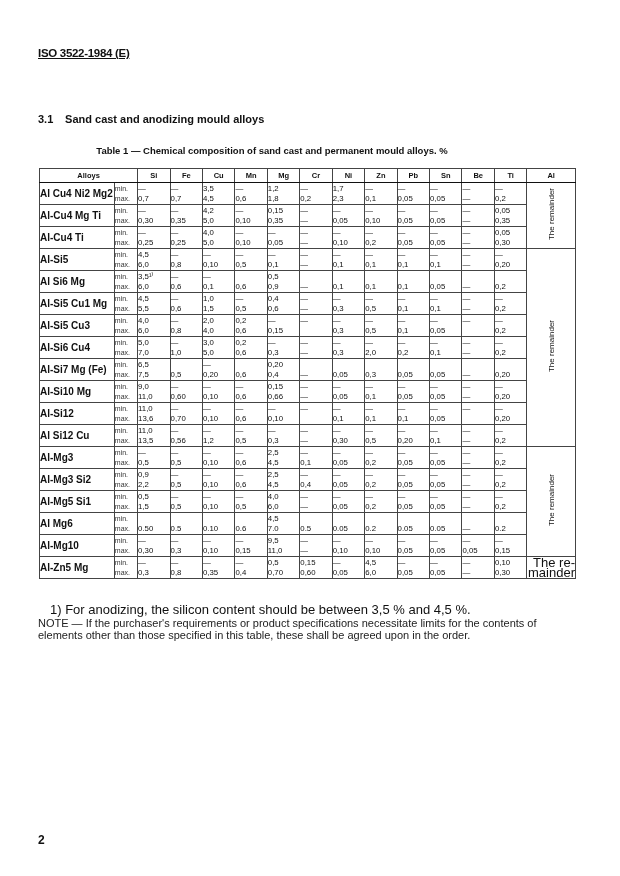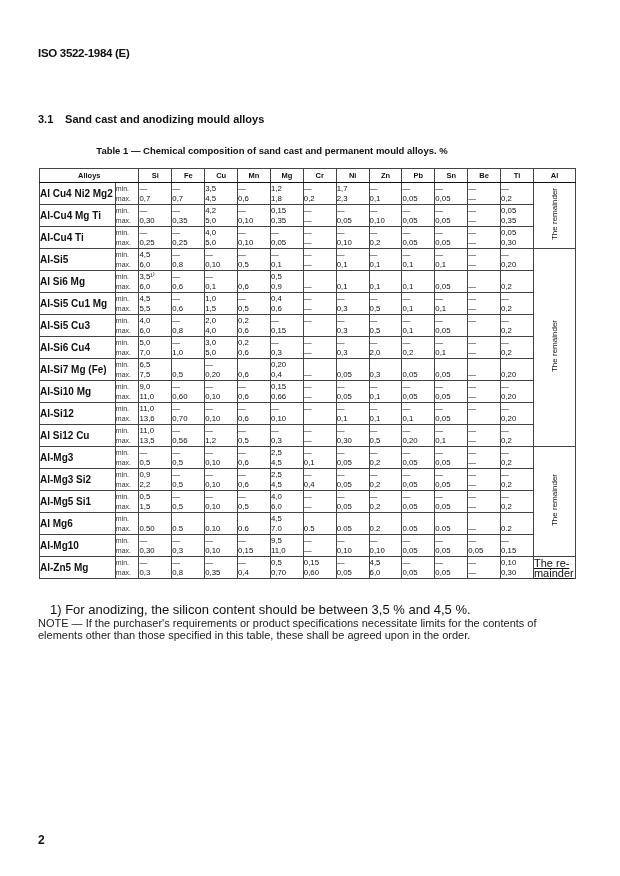--- a/index.html
+++ b/index.html
@@ -1,33 +1,33 @@
 <!DOCTYPE html>
 <html><head>
 <meta charset="utf-8">
 <style>
   html, body { margin:0; padding:0; background:#fff; }
   body { width:620px; height:876px; position:relative; font-family:"Liberation Sans", sans-serif; color:#111; overflow:hidden; }
-  .doc-id { position:absolute; left:38px; top:47px; font-size:11.5px; font-weight:bold; letter-spacing:-0.3px; }
+  .doc-id { position:absolute; left:38px; top:47px; font-size:11.5px; font-weight:bold; letter-spacing:-0.3px;text-decoration:underline; }
   .section { position:absolute; left:38px; top:113px; font-size:11px; font-weight:bold; }
   .section .num { display:inline-block; width:24px; }
   .caption { position:absolute; left:0; width:544px; top:145px; text-align:center; font-size:9.5px; font-weight:bold; }
   table.comp { position:absolute; left:39px; top:168px; width:537px; border-collapse:collapse; font-size:8px; }
   table.comp th, table.comp td { border:1px solid #444; padding:0; }
   table.comp th { height:13px; font-weight:bold; font-size:7.5px; text-align:center; border-bottom:1.5px solid #111; }
   table.comp { border:1.5px solid #111; }
   td.alloy { font-weight:bold; font-size:10px; padding-left:4px; width:68px; border-right:none; white-space:nowrap; }
   td.lim { width:22px; border-left:none; font-size:7px; line-height:10px; color:#333; }
   td.v { width:31px; text-align:left; padding-left:6px; line-height:10px; font-size:7.8px; vertical-align:middle; }
   td.v span, td.lim span { display:block; }
   tr.row td { height:21px; }
   tr.grp-start td { border-top:1.5px solid #111; }
   td.al { width:32px; text-align:center; font-size:7.5px; }
   td.al .vert { writing-mode:vertical-rl; transform:rotate(180deg); display:inline-block; font-size:8px; }
-  td.al-last { font-size:11px; line-height:10px; text-align:left;text-decoration:underline; }
+  td.al-last { font-size:13px; line-height:10px; text-align:right; }
   .footnote { position:absolute; left:50px; top:602px; font-size:13px; }
   .note { position:absolute; left:38px; top:617px; width:545px; font-size:11px; line-height:12px; color:#222; }
   .page-num { position:absolute; left:38px; top:833px; font-size:12px; font-weight:bold; }
 </style>
 </head>
 <body>
 
 <div class="doc-id">ISO 3522-1984 (E)</div>
 
 <div class="section">

